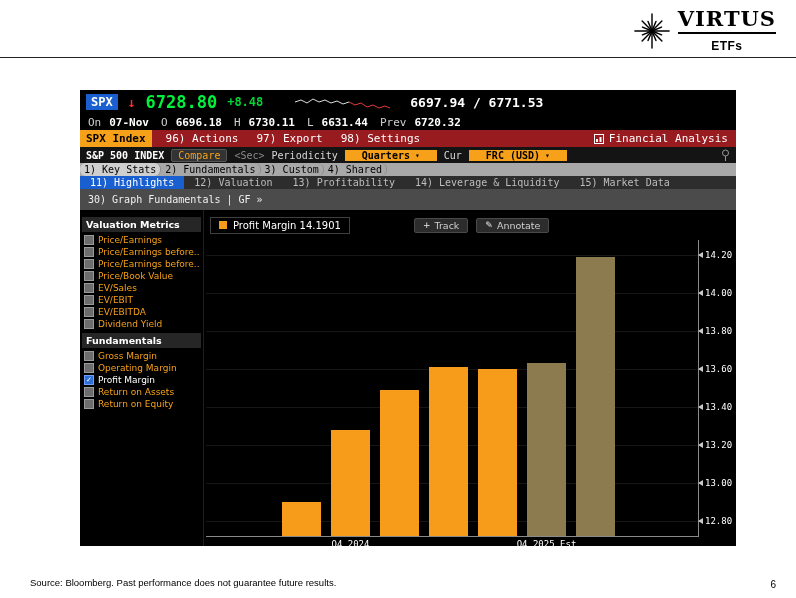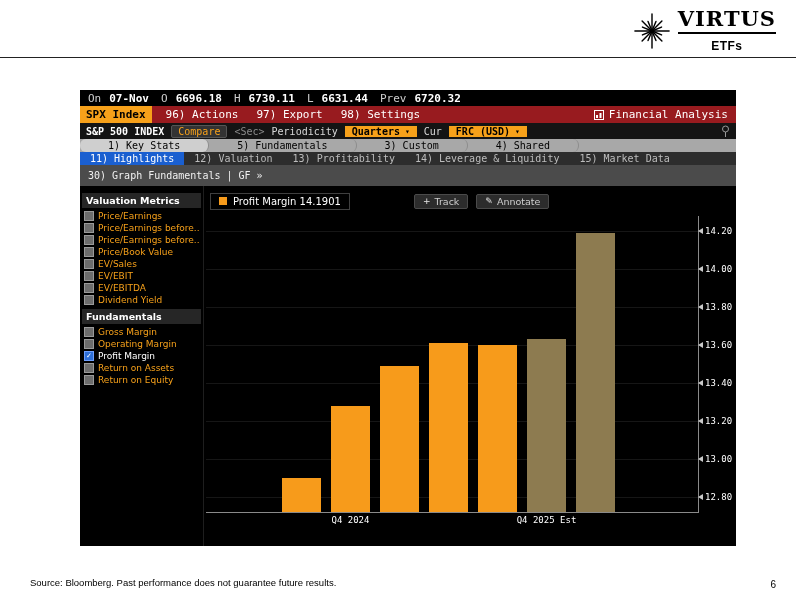--- a/index.html
+++ b/index.html
@@ -42,26 +42,26 @@
   .ticker-box { background:#f7a11a; color:#000; font-size:11px; font-weight:bold; height:100%; display:flex; align-items:center; padding:0 6px; box-sizing:border-box; }
   .menu-wrap { display:flex; gap:18px; margin-left:14px; }
   .menu-item { color:#fff; font-size:11px; }
   .fin-analysis { margin-left:auto; display:flex; align-items:center; gap:5px; color:#fff; font-size:11px; }
 
   .t-ctrl { height:16px; background:#141414; display:flex; align-items:center; gap:7px; padding:0 6px; font-size:10px; }
   .index-name { color:#fff; font-weight:bold; }
   .compare-btn { background:#333; border:1px solid #555; color:#f7a11a; padding:0 6px; border-radius:2px; }
   .sec-hint { color:#8a8a8a; }
   .ctl-label { color:#d8d8d8; }
-  .dropdown { background:#f7a11a; color:#000; padding:0 7px; display:flex; align-items:center; gap:5px; font-weight:bold; }
+  .dropdown { background:#f7a11a; color:#000; padding:0 17px; display:flex; align-items:center; gap:5px; font-weight:bold; }
   .caret { font-size:8px; }
   .pin { margin-left:auto; }
 
   .t-tabs { height:13px; background:#a8a8a8; display:flex; font-size:10px; }
-  .tab { display:flex; align-items:center; padding:0 28px; color:#000; border-right:1px solid #8d8d8d;border-radius:6px; }
+  .tab { display:flex; align-items:center; padding:0 4px; color:#000; border-right:1px solid #8d8d8d;border-radius:6px; }
   .tab.active { background:#cfcfcf; }
 
   .t-subtabs { height:13px; background:#2d2d2d; display:flex; font-size:10px; }
   .subtab { display:flex; align-items:center; padding:0 10px; color:#bdbdbd; }
   .subtab.active { background:#1a5fd0; color:#fff; }
 
   .t-gf { height:21px; background:#4b4b4b; display:flex; align-items:center; font-size:10px; color:#f0f0f0; padding-left:8px; }
 
   .t-content { flex:1; display:flex; font-family:"DejaVu Sans", sans-serif; }
   .sidebar { width:124px; border-right:1px solid #1e1e1e; padding-top:4px; box-sizing:border-box; }
@@ -115,20 +115,31 @@
     <div class="brand">VIRTUS</div>
     <div class="sub-row">
       <span class="sub">ETFs</span>
     </div>
   </div>
 </div>
 <div class="header-rule"></div>
 
 <div class="terminal">
 
+  <div class="t-row1">
+    <span class="sym-badge">SPX</span>
+    <span class="dir-arrow">↓</span>
+    <span class="last-price">6728.80</span>
+    <span class="chg">+8.48</span>
+    <svg class="sparkline" width="95" height="16" viewBox="0 0 95 16">
+      <polyline points="0,8 6,6 12,9 18,5 24,8 30,6 36,9 42,7 48,10 54,8" fill="none" stroke="#dddddd" stroke-width="1"></polyline>
+      <polyline points="54,8 60,11 66,9 72,13 78,11 84,14 90,12 95,14" fill="none" stroke="#e23a3a" stroke-width="1"></polyline>
+    </svg>
+    <span class="range">6697.94 / 6771.53</span>
+  </div>
 
   <div class="t-row2" id="quote-details">
       <span class="q-label">On</span>
       <span class="q-value">07-Nov</span>
       <span class="q-label">O</span>
       <span class="q-value">6696.18</span>
       <span class="q-label">H</span>
       <span class="q-value">6730.11</span>
       <span class="q-label">L</span>
       <span class="q-value">6631.44</span>
@@ -168,21 +179,21 @@
       <span class="caret">▾</span>
     </span>
     <svg class="pin" width="9" height="12" viewBox="0 0 9 12">
       <circle cx="4.5" cy="4" r="3" fill="none" stroke="#999"></circle>
       <line x1="4.5" y1="7" x2="4.5" y2="12" stroke="#999"></line>
     </svg>
   </div>
 
   <div class="t-tabs" id="tabs">
       <span class="tab active">1) Key Stats</span>
-      <span class="tab">5) Fundamentals</span>
+      <span class="tab">2) Fundamentals</span>
       <span class="tab">3) Custom</span>
       <span class="tab">4) Shared</span>
     </div>
   <div class="t-subtabs" id="subtabs">
       <span class="subtab active">11) Highlights</span>
       <span class="subtab">12) Valuation</span>
       <span class="subtab">13) Profitability</span>
       <span class="subtab">14) Leverage &amp; Liquidity</span>
       <span class="subtab">15) Market Data</span>
     </div>

